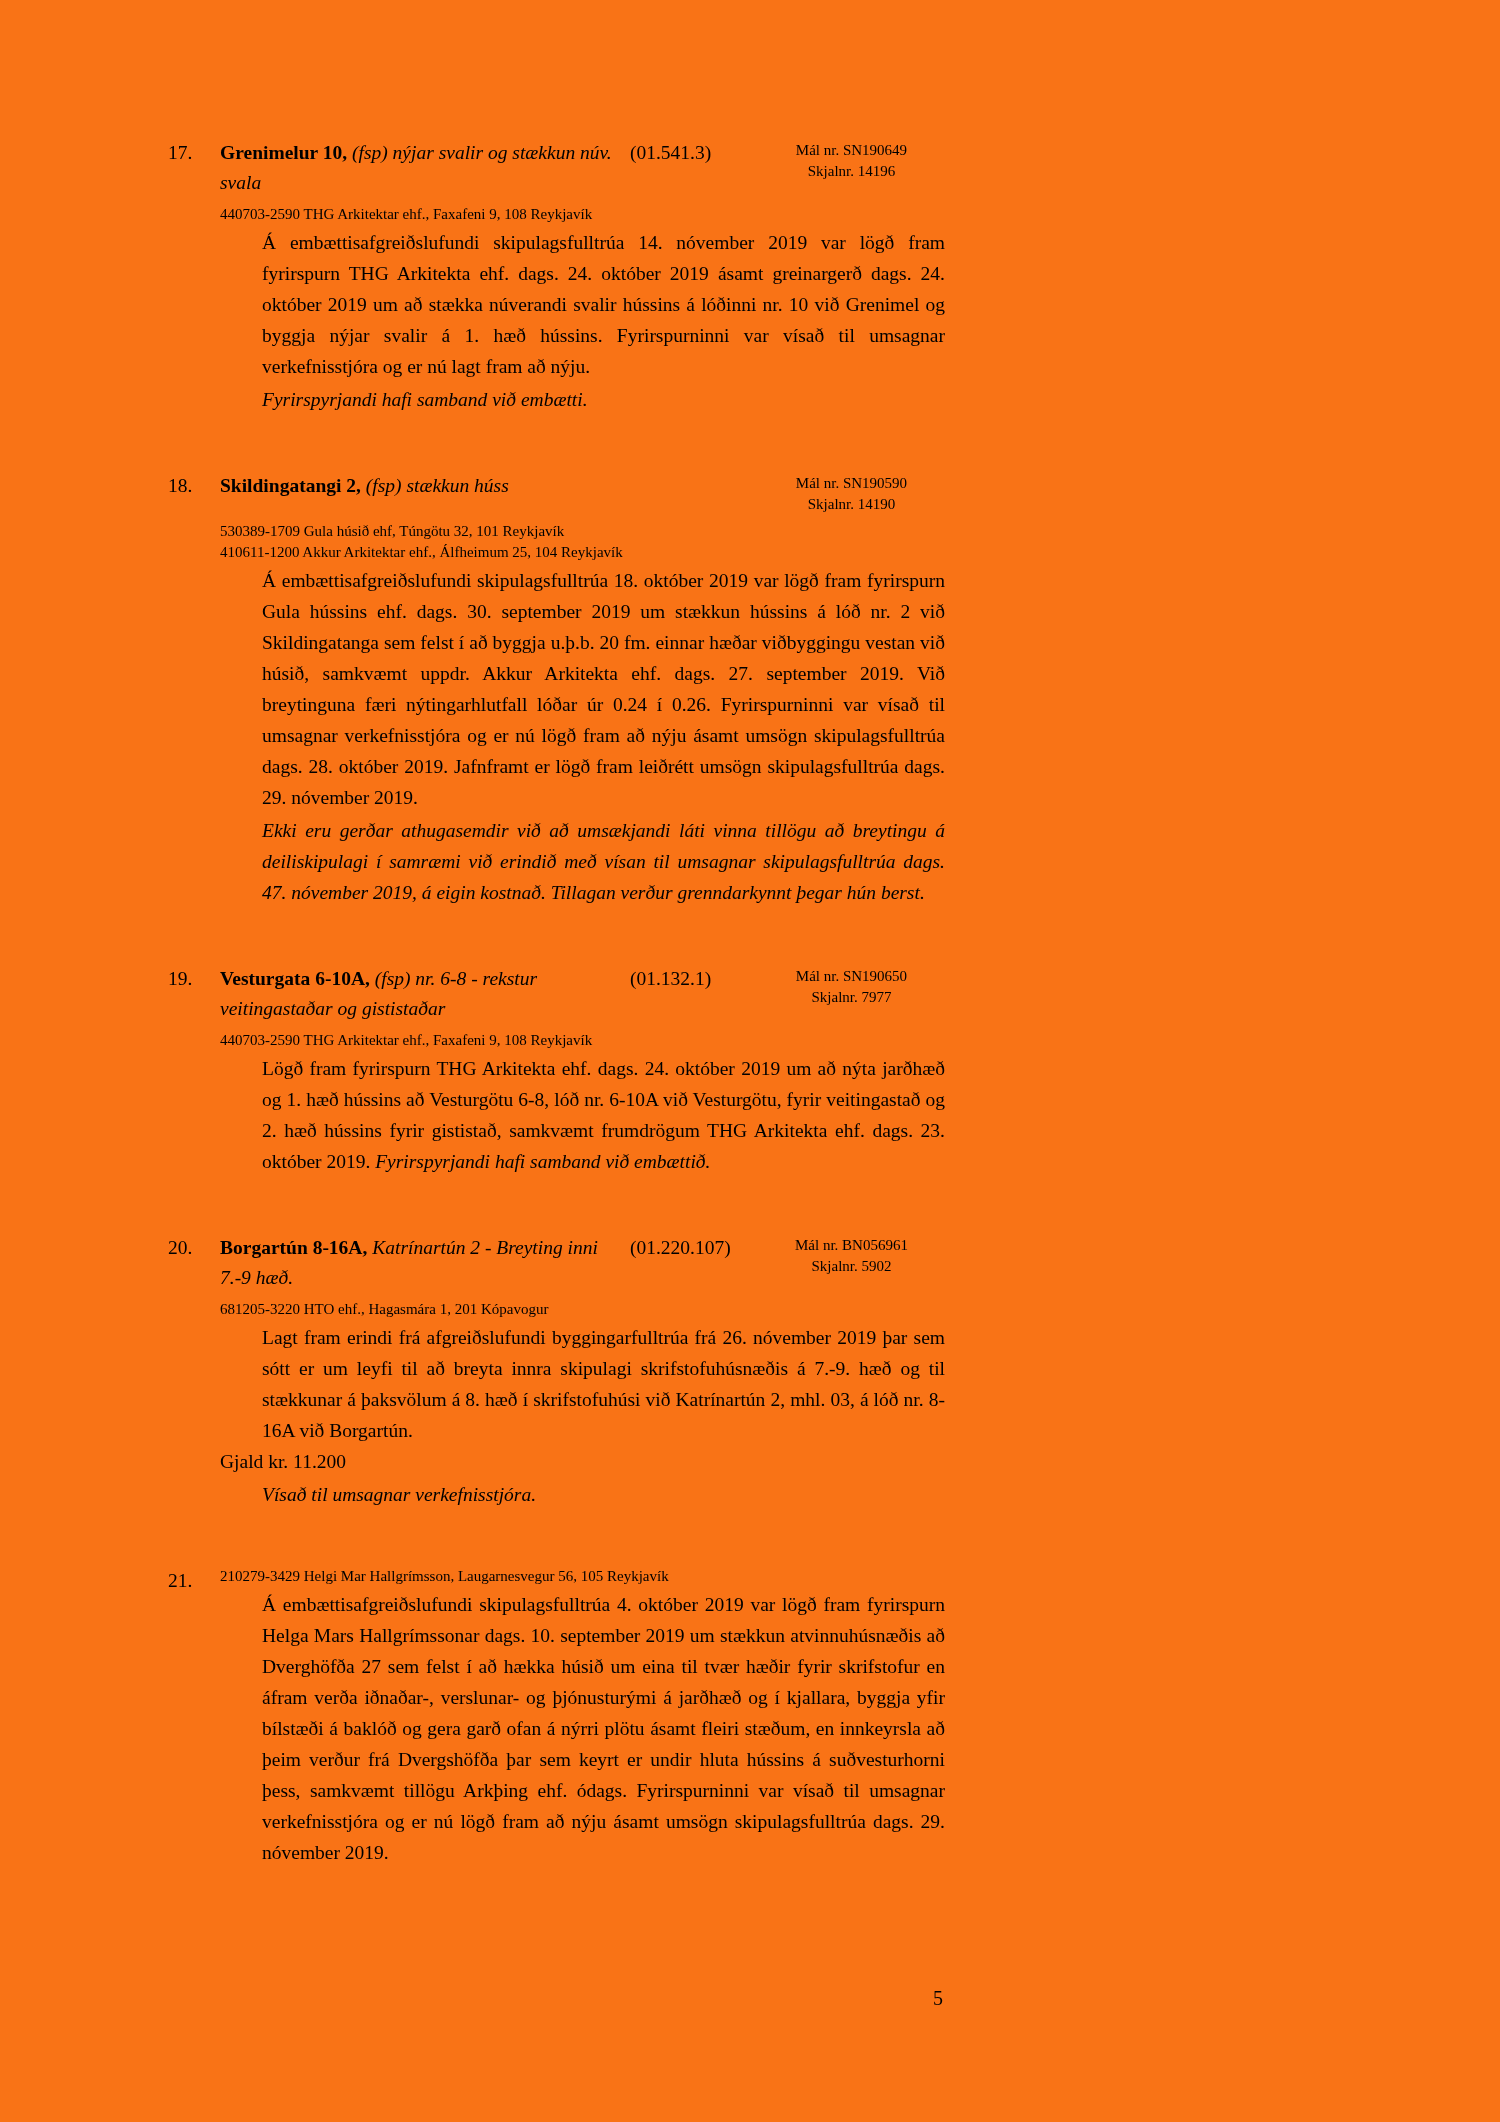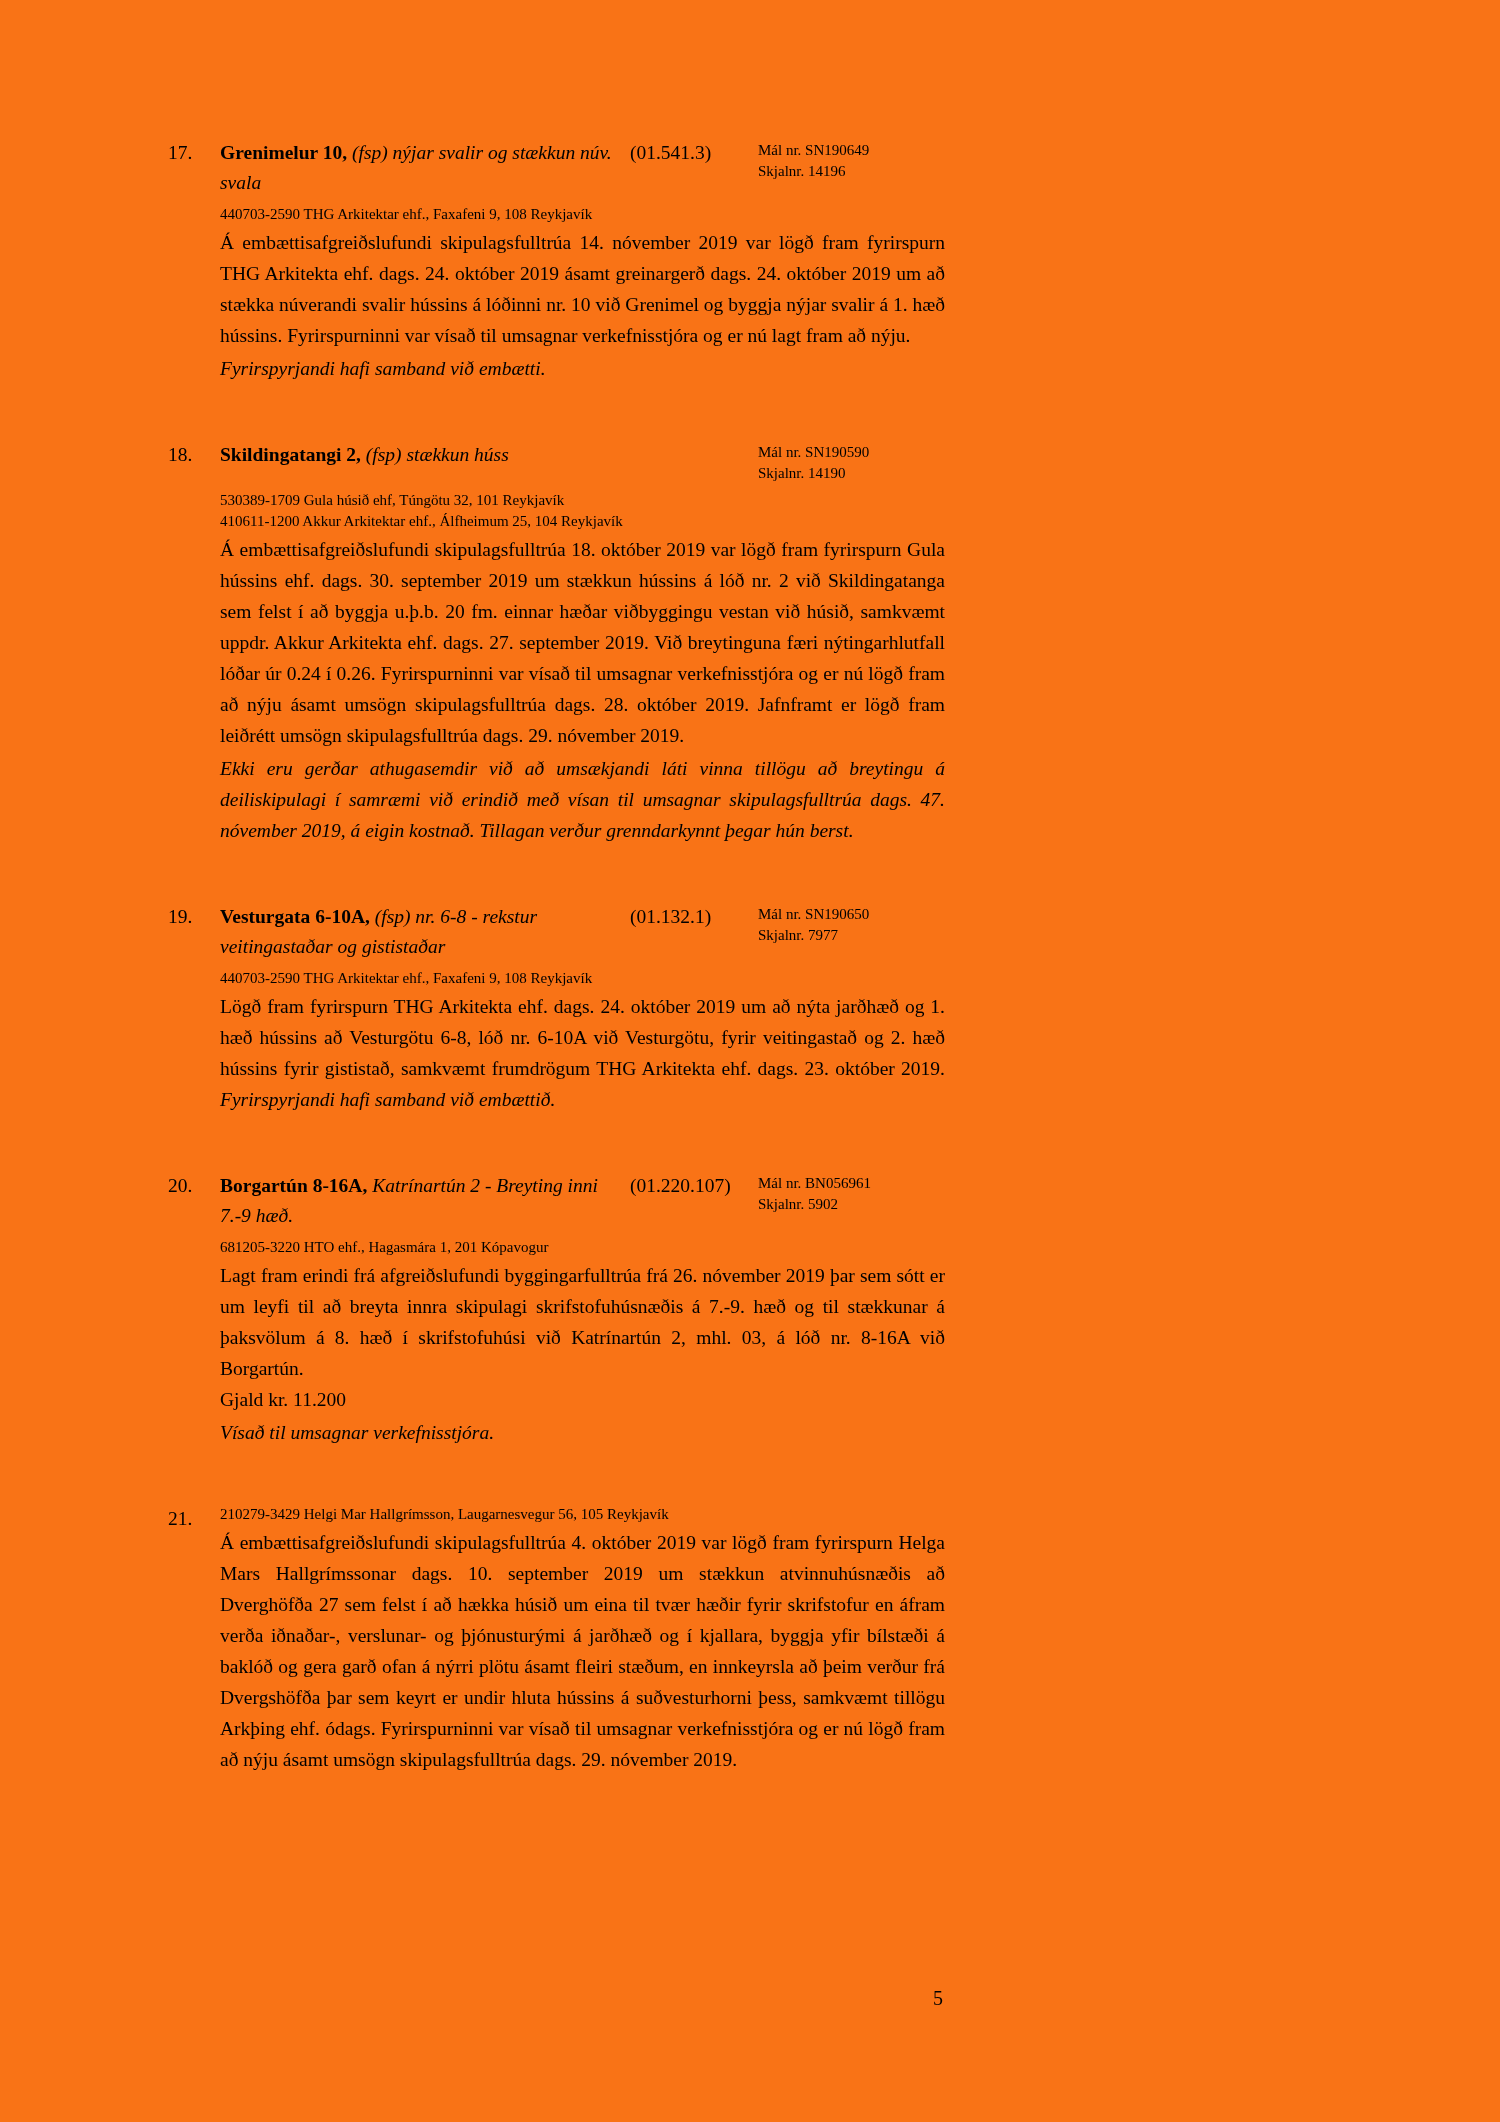--- a/index.html
+++ b/index.html
@@ -27,32 +27,33 @@
   .item-title .b  { font-weight: bold; }
   .item-title .ti { font-style: italic; }
   .item-code {
     width: 128px;
     font-size: 19.5px;
     line-height: 29px;
     white-space: nowrap;
   }
   .item-case {
     flex: 1;
-    text-align: left;
+    text-align: center;
     font-size: 15px;
     line-height: 21px;
     padding-top: 2px;
   }
   .addr-block { margin-top: 6px; }
   .addr { font-size: 15px; line-height: 21px; }
   .body {
     font-size: 19.5px;
     line-height: 31px;
     text-align: justify;
     margin-top: 2px;
+    margin-left: 42px;
   }
   .plainline { font-size: 19.5px; line-height: 31px; }
   .i { font-style: italic; }
   .page-num {
     position: absolute;
     right: 557px;
     bottom: 112px;
     font-size: 20px;
     line-height: 24px;
   }

